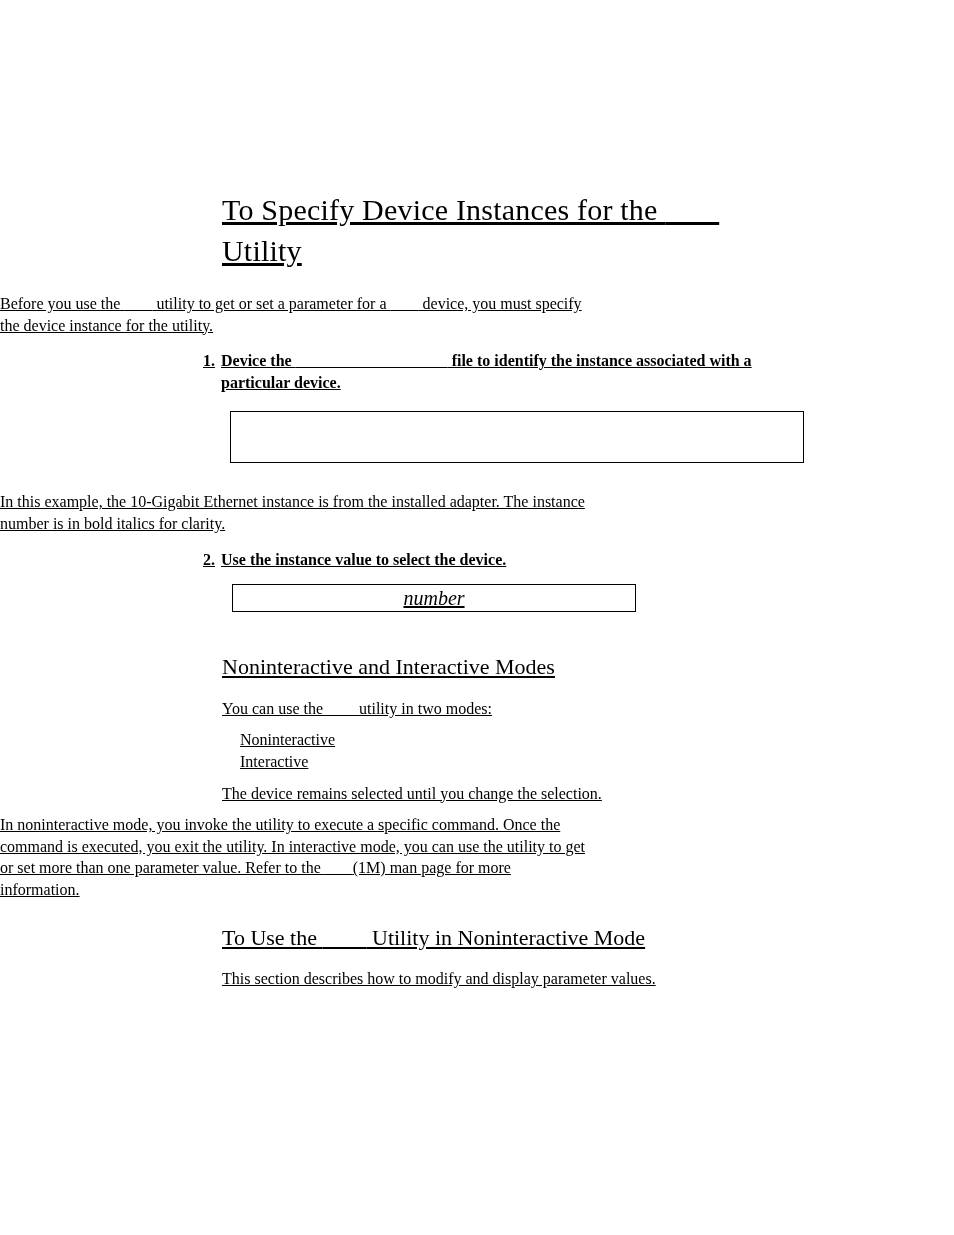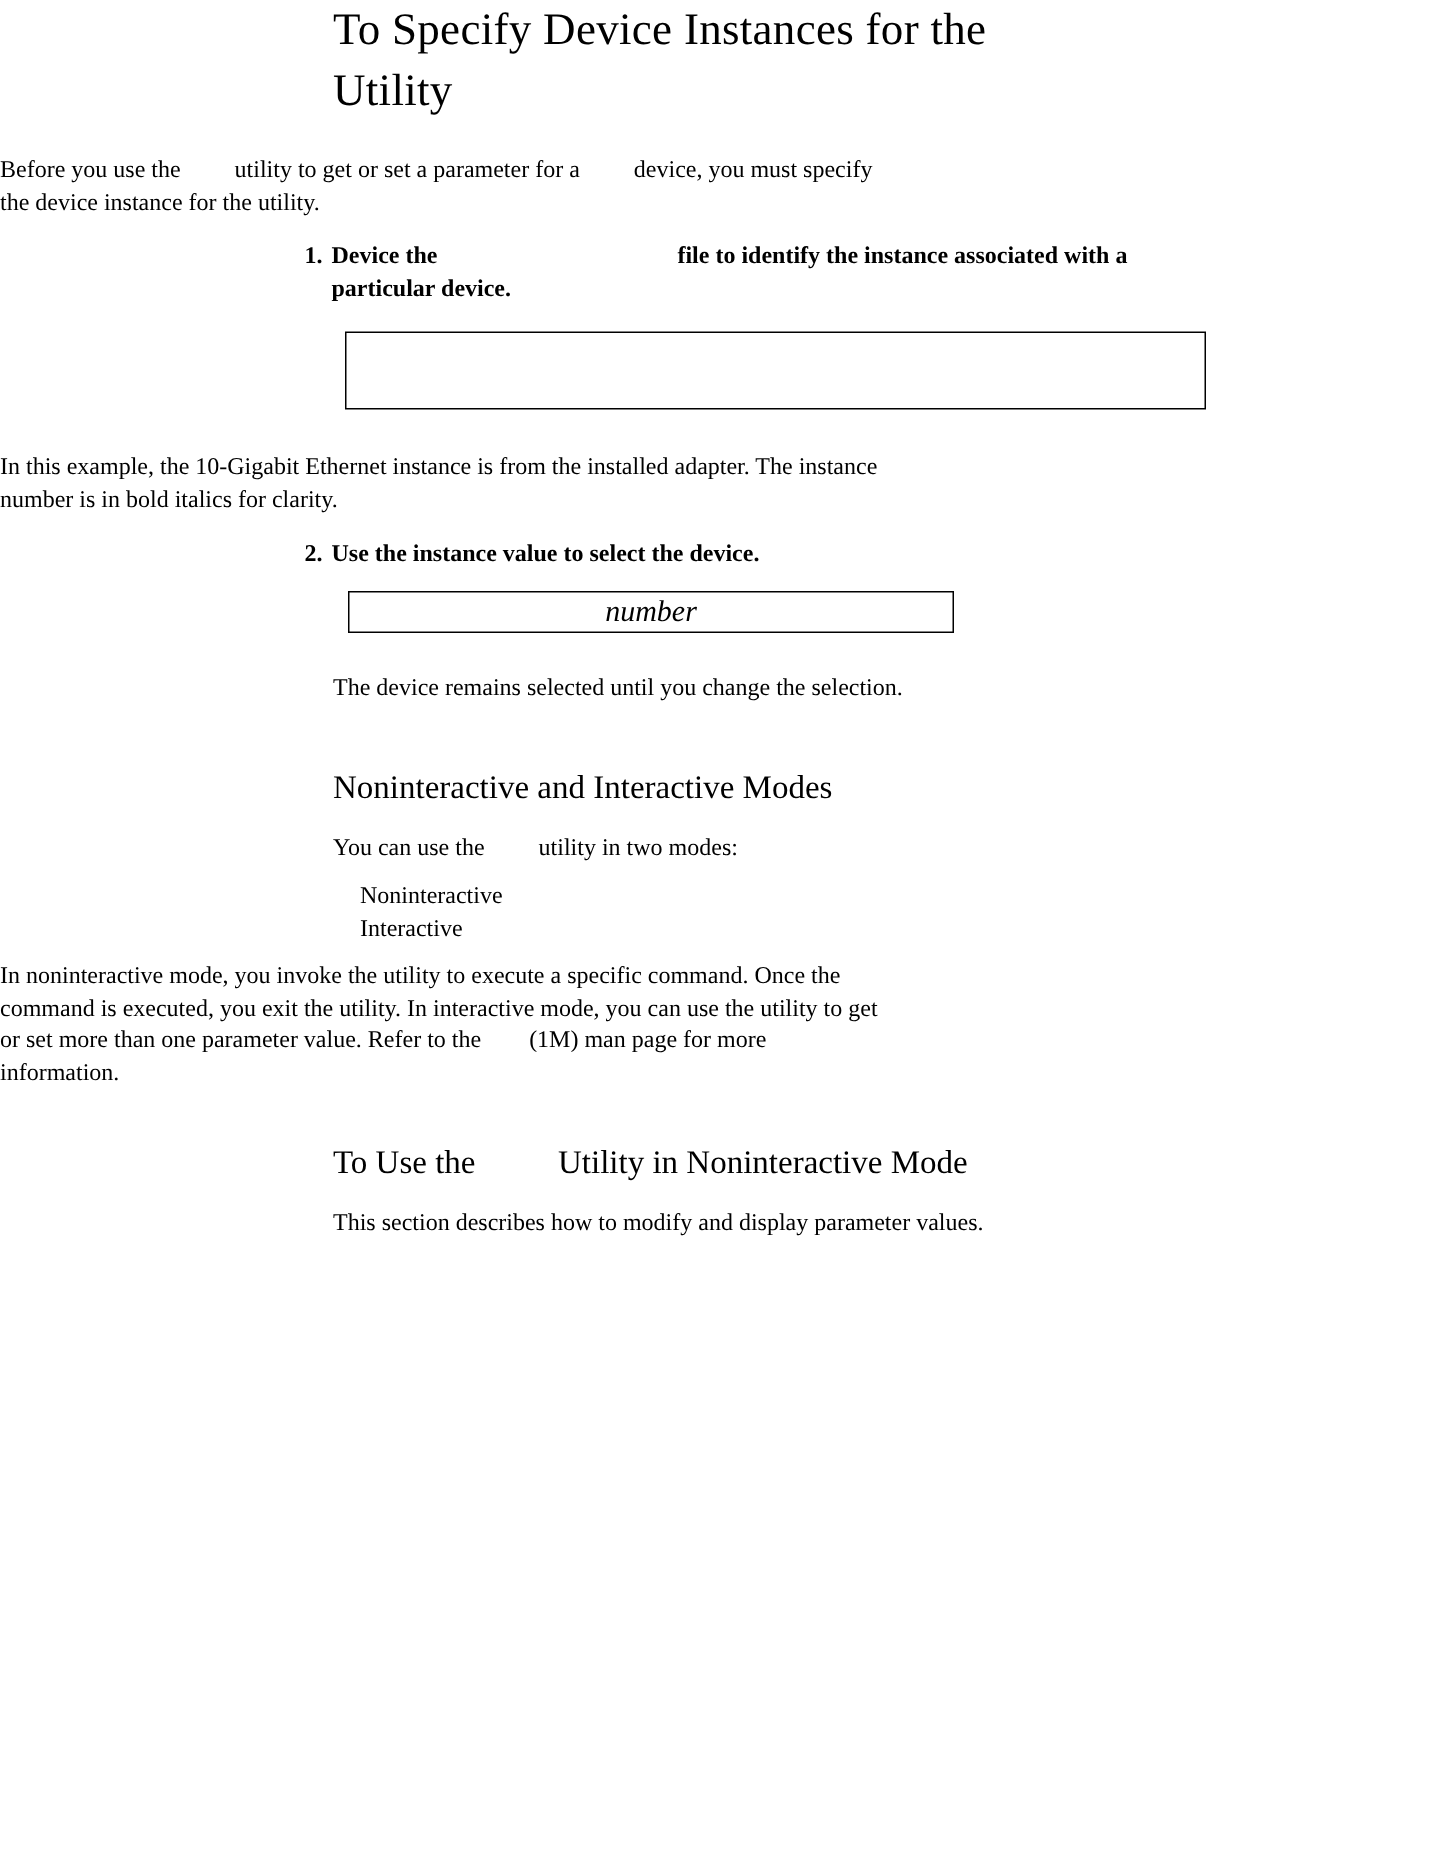--- a/index.html
+++ b/index.html
@@ -9,20 +9,22 @@
     font-family: Palatino, "Palatino Linotype", "Book Antiqua", Georgia, serif;
     color: #000;
     font-size: 16px;
     line-height: 1.35;
   }
   .page {
     width: 954px;
     height: 1235px;
     position: relative;
     box-sizing: border-box;
+    padding-top: 190px;
+    text-decoration: underline;
   }
   .content-col {
     margin-left: 222px;
     width: 580px;
   }
   .wider-col {
     width: 590px;
   }
   .num-col {
     margin-left: 195px;
@@ -129,42 +131,42 @@
     <div class="step">
       <div class="step-num">2.</div>
       <div class="step-body">Use the instance value to select the device.</div>
     </div>
   </div>
 
   <div class="codebox small">
     <span>number</span>
   </div>
 
-  <div class="content-col">
-    <p>The device remains selected until you change the selection.</p>
-  </div>
-
   <div class="content-col gap-top">
     <h2>Noninteractive and Interactive Modes</h2>
     <p>
       <span>You can use the </span><span>&nbsp;&nbsp;&nbsp;&nbsp;&nbsp;&nbsp;&nbsp;</span><span> utility in two modes:</span>
     </p>
     <div class="bullets">
       <div class="item">Noninteractive</div>
       <div class="item">Interactive</div>
     </div>
   </div>
 
+  <div class="content-col">
+    <p>The device remains selected until you change the selection.</p>
+  </div>
+
   <div class="wider-col">
     <p>
       <span>In noninteractive mode, you invoke the utility to execute a specific command. Once the command is executed, you exit the utility. In interactive mode, you can use the utility to get or set more than one parameter value. Refer to the </span><span>&nbsp;&nbsp;&nbsp;&nbsp;&nbsp;&nbsp;&nbsp;</span><span>(1M) man page for more information.</span>
     </p>
   </div>
 
-  <div class="content-col" style="margin-top:33px;">
+  <div class="content-col" style="margin-top:22px;">
     <h2>
       <span>To Use the </span><span>&nbsp;&nbsp;&nbsp;&nbsp;&nbsp;&nbsp;&nbsp;&nbsp;</span><span> Utility in Noninteractive Mode</span>
     </h2>
     <p>This section describes how to modify and display parameter values.</p>
   </div>
 
   <div class="footer"></div>
 
 </div>
 

